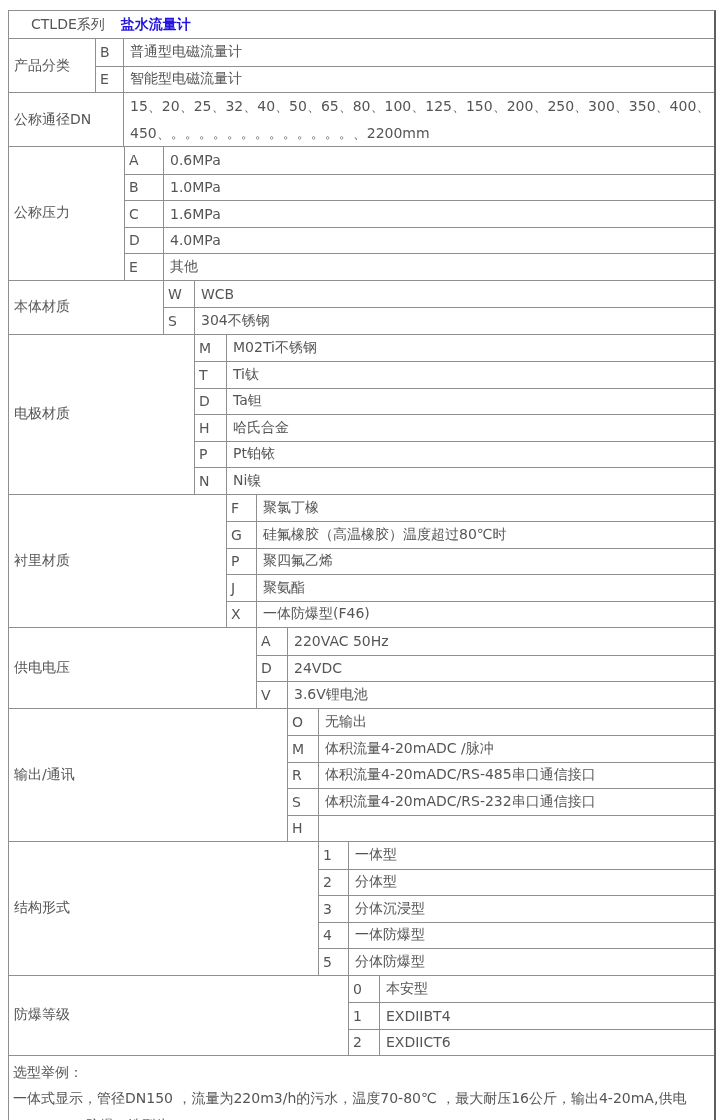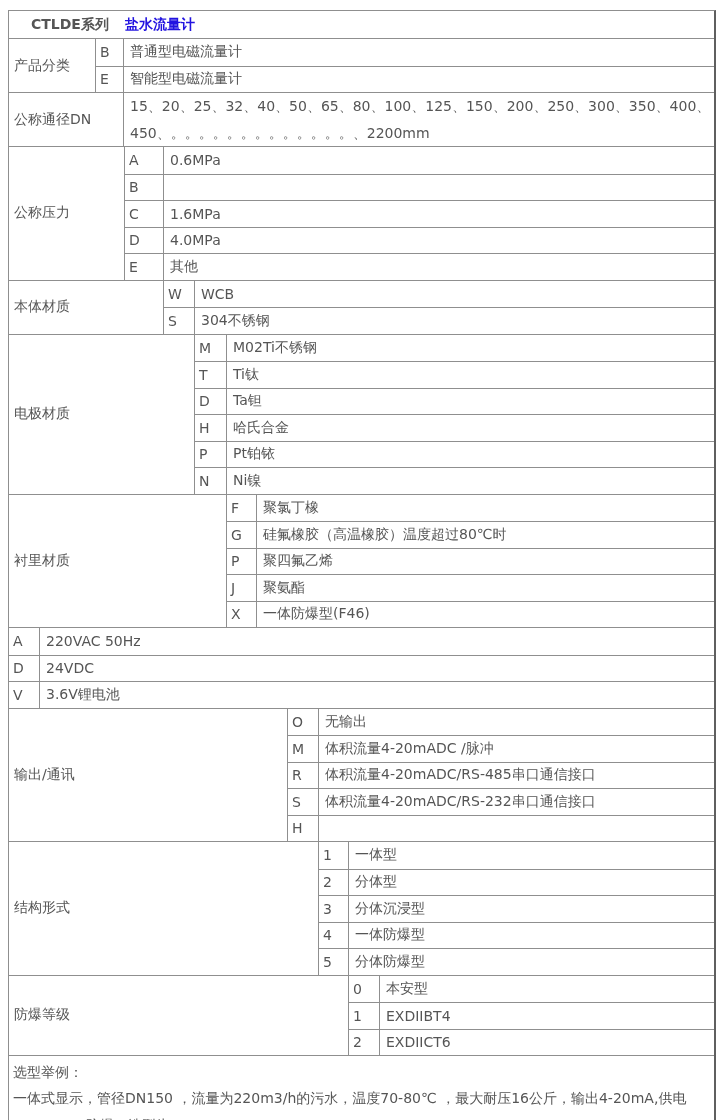--- a/index.html
+++ b/index.html
@@ -19,21 +19,21 @@
     position:absolute;left:8px;top:10px;width:708px;
     border:1px solid var(--border);
     border-right:2px solid var(--border-dark);
     box-sizing:border-box;
     background:var(--bg);
   }
   .header-row{
     height:27px;display:flex;align-items:center;
     padding-left:22px;box-sizing:border-box;
   }
-  .series-label{color:var(--text);font-weight:bold;}
+  .series-label{color:var(--text);}
   .product-link{color:var(--link);font-weight:bold;margin-left:16px;text-decoration:none;cursor:pointer;}
   .section{display:flex;border-top:1px solid var(--border);box-sizing:border-box;}
   .label-cell{
     display:flex;align-items:center;
     padding-left:5px;box-sizing:border-box;
     border-right:1px solid var(--border);
     flex:0 0 auto;
   }
   .options-col{flex:1 1 auto;display:flex;flex-direction:column;min-width:0;}
   .option-row{display:flex;height:26.5px;box-sizing:border-box;border-top:1px solid var(--border);}
@@ -82,20 +82,21 @@
       </div>
       <div class="section">
         <div class="label-cell" style="width: 116px;">公称压力</div>
         <div class="options-col">
           <div class="option-row">
             <div class="code-cell" style="width: 39px;">A</div>
             <div class="desc-cell">0.6MPa</div>
           </div>
           <div class="option-row">
             <div class="code-cell" style="width: 39px;">B</div>
+            <div class="desc-cell">1.0MPa</div>
           </div>
           <div class="option-row">
             <div class="code-cell" style="width: 39px;">C</div>
             <div class="desc-cell">1.6MPa</div>
           </div>
           <div class="option-row">
             <div class="code-cell" style="width: 39px;">D</div>
             <div class="desc-cell">4.0MPa</div>
           </div>
           <div class="option-row">
@@ -165,20 +166,21 @@
             <div class="code-cell" style="width: 30px;">J</div>
             <div class="desc-cell">聚氨酯</div>
           </div>
           <div class="option-row">
             <div class="code-cell" style="width: 30px;">X</div>
             <div class="desc-cell">一体防爆型(F46)</div>
           </div>
         </div>
       </div>
       <div class="section">
+        <div class="label-cell" style="width: 248px;">供电电压</div>
         <div class="options-col">
           <div class="option-row">
             <div class="code-cell" style="width: 31px;">A</div>
             <div class="desc-cell">220VAC 50Hz</div>
           </div>
           <div class="option-row">
             <div class="code-cell" style="width: 31px;">D</div>
             <div class="desc-cell">24VDC</div>
           </div>
           <div class="option-row">

